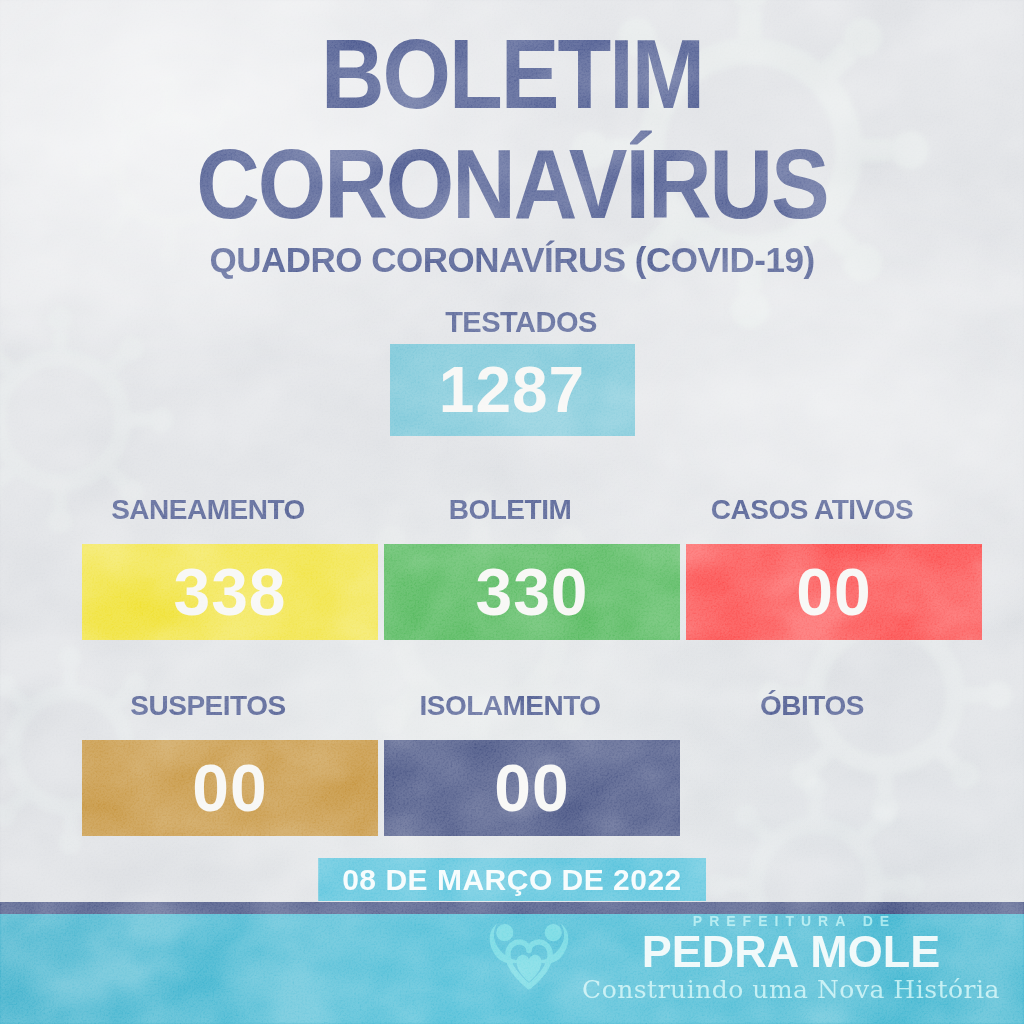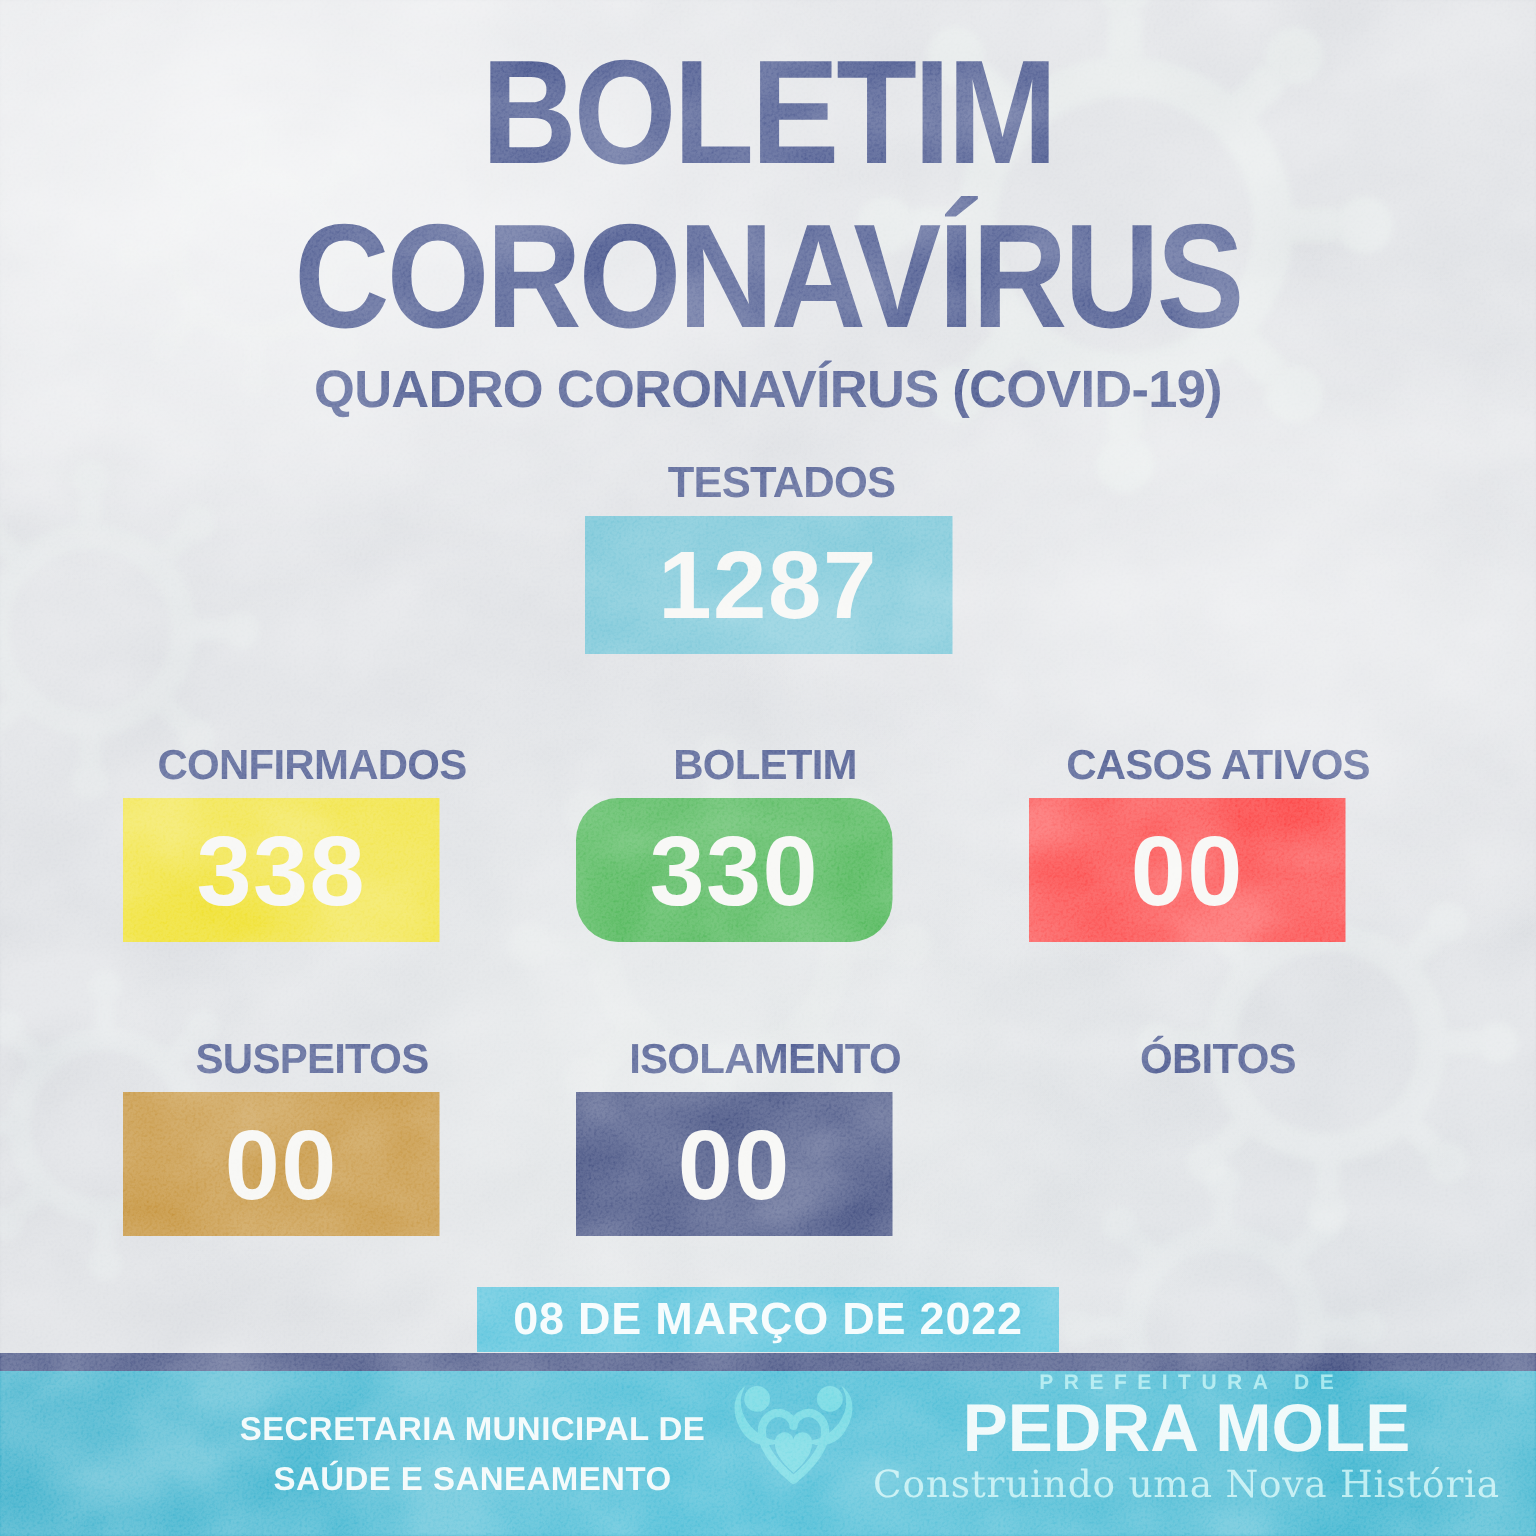--- a/index.html
+++ b/index.html
@@ -45,21 +45,21 @@
   .featured .stat-label{ font-size:29px;padding-left:18px; }
   .featured .stat-box{
     width:245px; height:92px; margin:6px auto 0; font-size:64px; letter-spacing:1px;
   }
   .grid-row{
     position:absolute; left:82px; width:856px; z-index:2;
     display:flex; justify-content:space-between;
   }
   .row-1{ top:494px; } .row-2{ top:690px; }
   .cell{ width:252px; }
-  .cell .stat-box{ width:211px; height:96px; margin-top:6px; font-size:66px; letter-spacing:1px; }
+  .cell .stat-box{ width:296px; height:96px; margin-top:18px; font-size:66px; letter-spacing:1px; }
 
   
   .date-badge{
     position:absolute; top:858px; left:50%; transform:translateX(-50%); z-index:2;
     height:43px; line-height:44px; padding:0 24px;
     background:#2bb3d3; color:#f2fbfc; font-weight:bold; font-size:30px; letter-spacing:0.5px;
     white-space:nowrap;
   }
 
   
@@ -165,28 +165,28 @@
 
   <div class="featured">
     <div class="stat-label">TESTADOS</div>
     <div class="stat-box" style="background: rgb(87, 184, 206);">
       <span>1287</span>
     </div>
   </div>
 
   <div class="grid-row row-1">
     <div class="cell">
-      <div class="stat-label">CONFIRMADOS</div>
+      <div class="stat-label">SANEAMENTO</div>
       <div class="stat-box" style="background: rgb(238, 221, 19);">
         <span>338</span>
       </div>
     </div>
     <div class="cell">
       <div class="stat-label">BOLETIM</div>
-      <div class="stat-box" style="background: rgb(33, 164, 44); border-radius: 28px;">
+      <div class="stat-box" style="background: rgb(33, 164, 44);">
         <span>330</span>
       </div>
     </div>
     <div class="cell">
       <div class="stat-label">CASOS ATIVOS</div>
       <div class="stat-box" style="background: rgb(251, 32, 32);">
         <span>00</span>
       </div>
     </div>
   </div>
@@ -206,24 +206,20 @@
     </div>
     <div class="cell">
       <div class="stat-label">ÓBITOS</div>
     </div>
   </div>
 
   <div class="date-badge">08 DE MARÇO DE 2022</div>
 
   <div class="footer-line"></div>
   <footer class="footer">
-    <div class="dept">
-      <div>SECRETARIA MUNICIPAL DE</div>
-      <div>SAÚDE E SANEAMENTO</div>
-    </div>
     <div class="brand">
       <svg class="brand-icon" viewBox="0 0 110 100" aria-hidden="true">
         <g fill="#49cedb">
           <circle cx="24" cy="15" r="11"></circle>
           <circle cx="86" cy="15" r="11"></circle>
           <path d="M12,44 C2,30 2,12 14,4 C8,14 9,25 16,35 C24,46 36,52 47,50 C34,58 20,55 12,44 Z"></path>
           <path d="M98,44 C108,30 108,12 96,4 C102,14 101,25 94,35 C86,46 74,52 63,50 C76,58 90,55 98,44 Z"></path>
         </g>
         <path d="M55,84 C37,69 28,56 28,43 C28,32 37,25 46,27.5 C51,29 55,33.5 55,38 C55,33.5 59,29 64,27.5 C73,25 82,32 82,43 C82,56 73,69 55,84 Z" fill="none" stroke="#49cedb" stroke-width="7" stroke-linejoin="round"></path>
         <path d="M55,78 C44,68.5 39,60 39,52.5 C39,46 44.5,42 50,43.8 C52.8,44.8 55,47.5 55,50 C55,47.5 57.2,44.8 60,43.8 C65.5,42 71,46 71,52.5 C71,60 66,68.5 55,78 Z" fill="#49cedb"></path>

